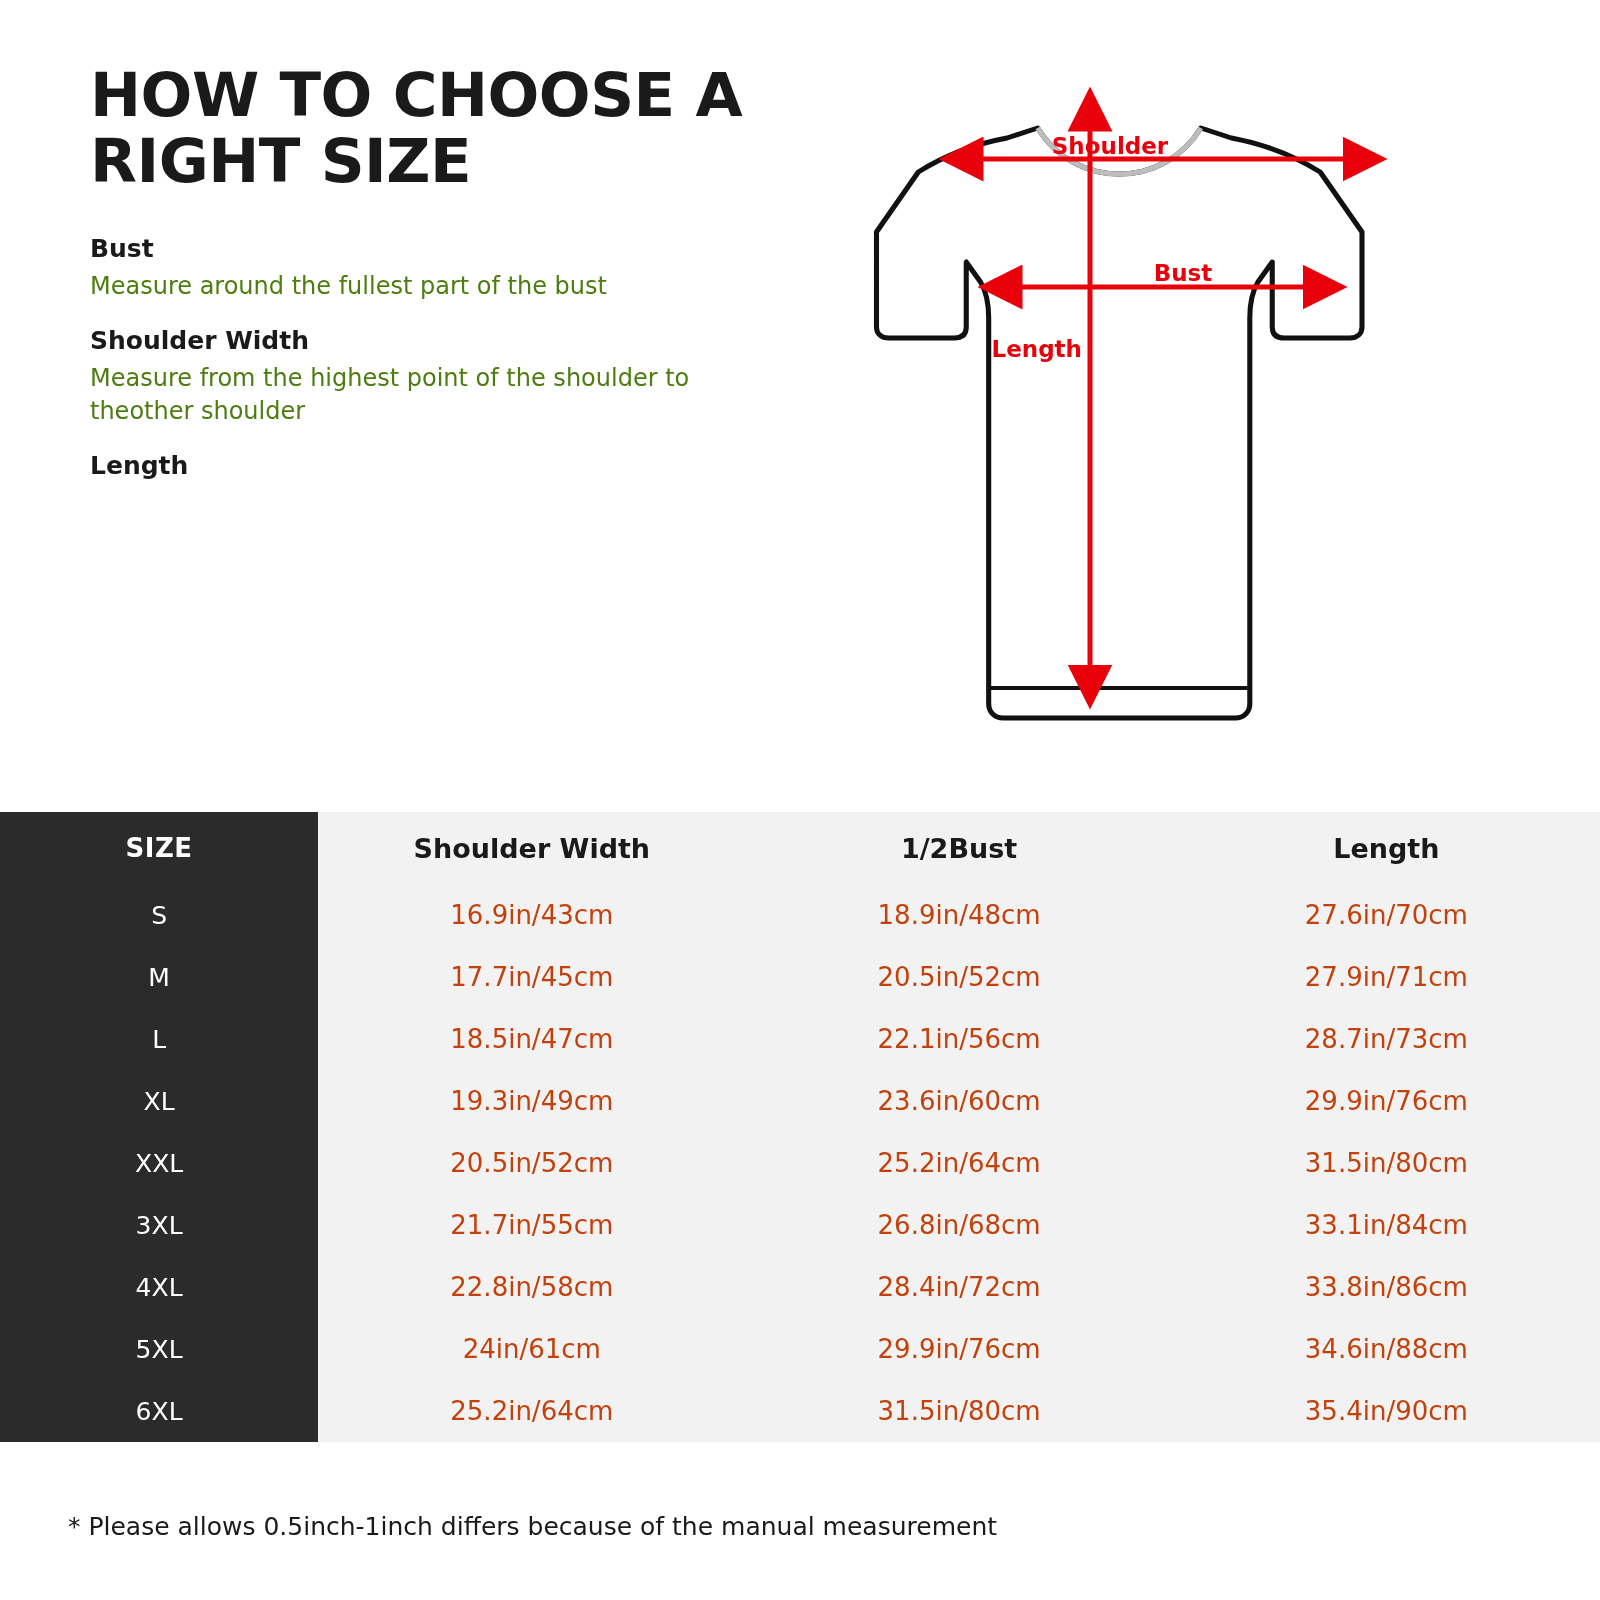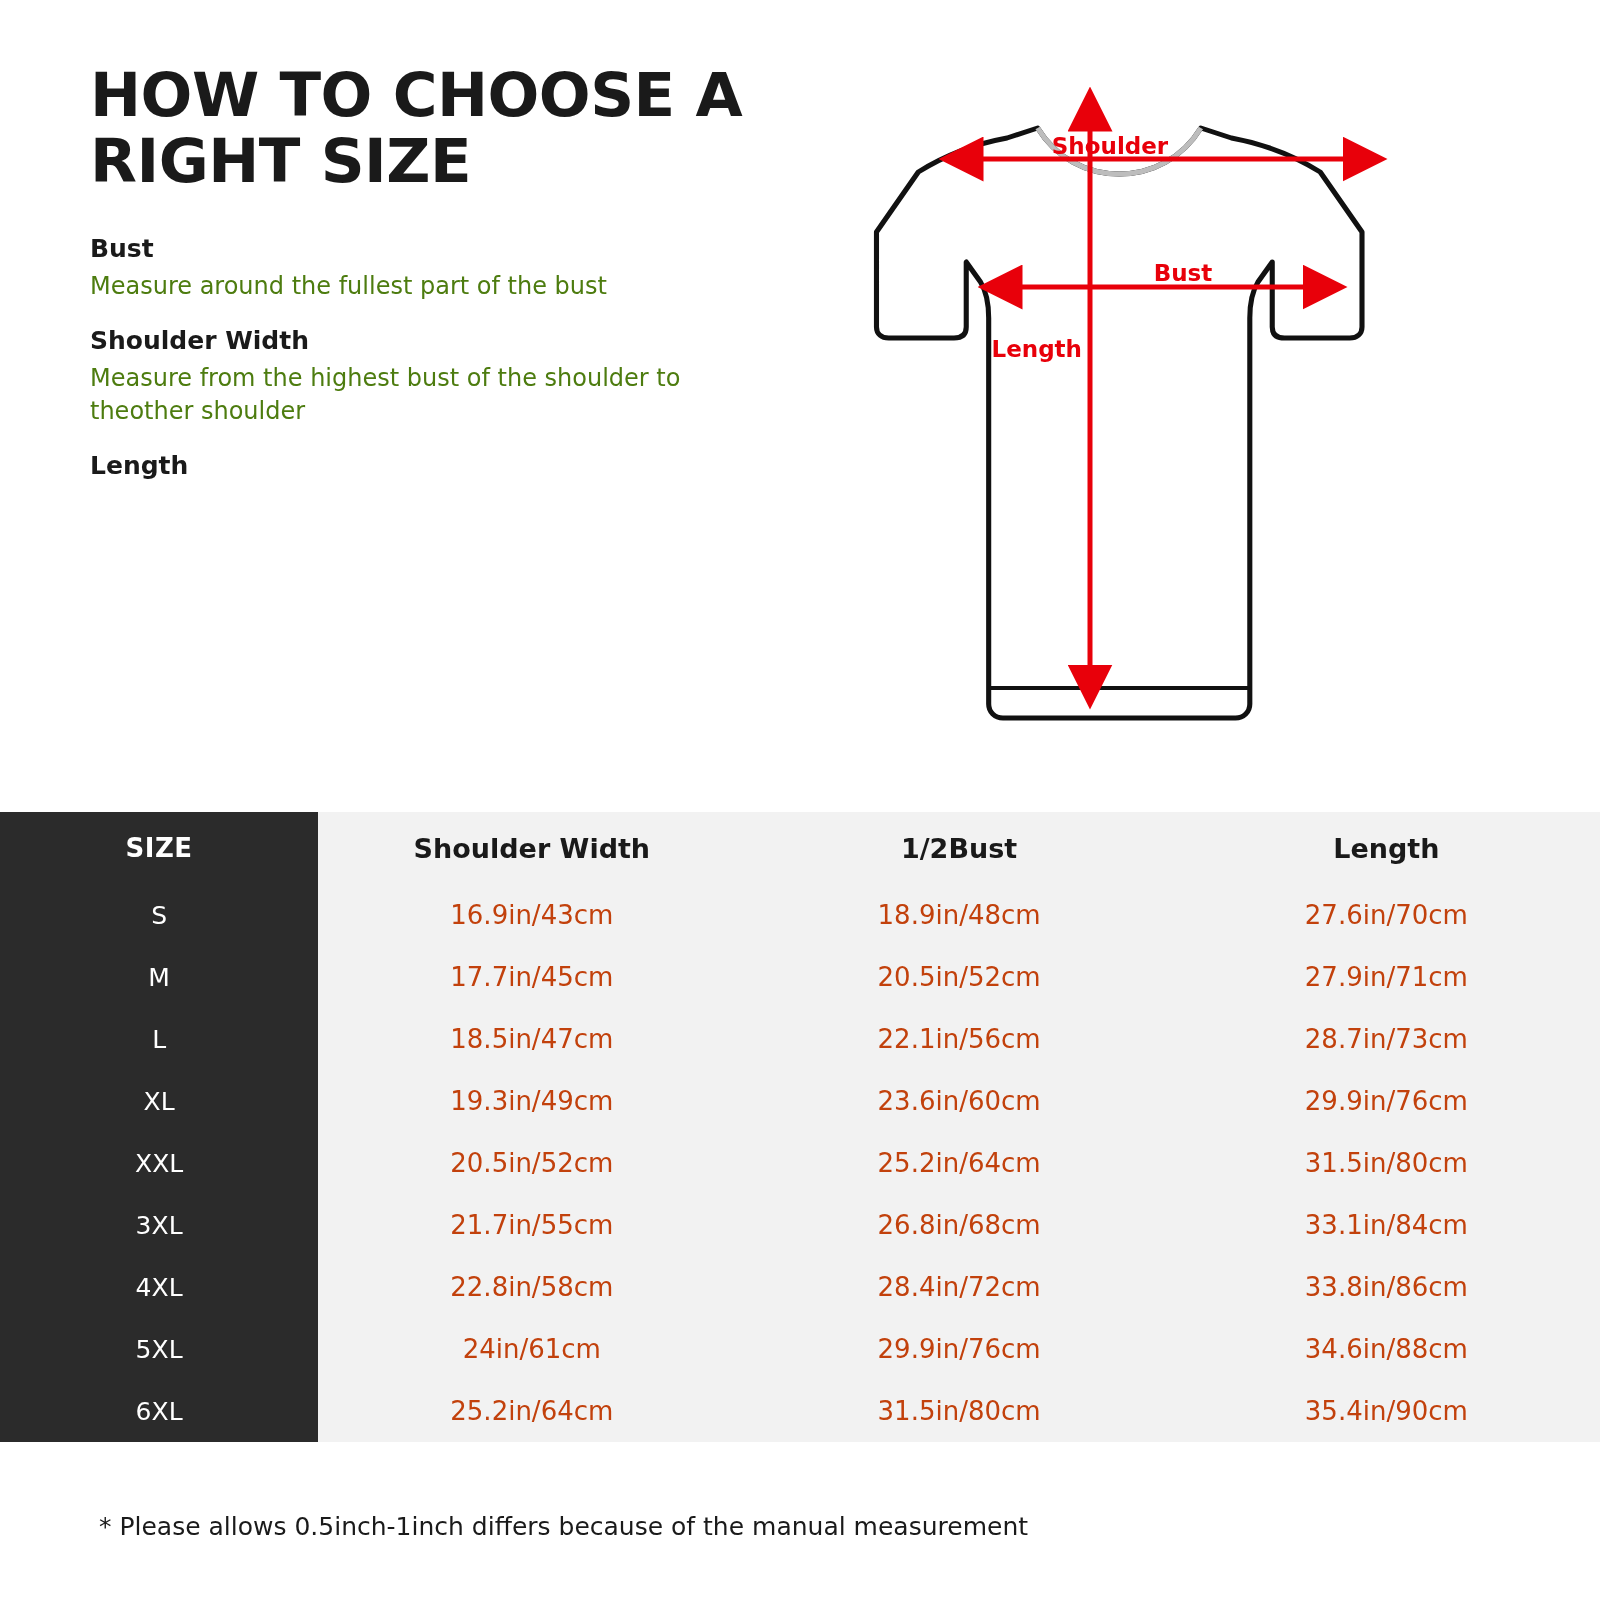--- a/index.html
+++ b/index.html
@@ -108,21 +108,20 @@
     color: #ffffff;
     font-size: 25px;
   }
 
   .footnote {
     position: absolute;
     left: 68px;
     top: 1512px;
     font-size: 25px;
     color: #1a1a1a;
-    margin-left: 31px;
   }
 
   .lbl {
     font-family: "DejaVu Sans", "Liberation Sans", sans-serif;
     font-size: 23px;
     font-weight: 700;
     fill: #e8000a;
   }
 </style>
 </head>
@@ -133,21 +132,21 @@
   <div class="left-panel">
     <h1 class="main-title">HOW TO CHOOSE A RIGHT SIZE</h1>
 
     <div class="def-block">
       <div class="def-term">Bust</div>
       <div class="def-desc">Measure around the fullest part of the bust</div>
     </div>
 
     <div class="def-block">
       <div class="def-term">Shoulder Width</div>
-      <div class="def-desc">Measure from the highest bust of the shoulder to theother shoulder</div>
+      <div class="def-desc">Measure from the highest point of the shoulder to theother shoulder</div>
     </div>
 
     <div class="def-block">
       <div class="def-term">Length</div>
     </div>
   </div>
 
   <div class="diagram">
     <svg width="700" height="680" viewBox="0 0 700 680" xmlns="http://www.w3.org/2000/svg">
       <defs>

